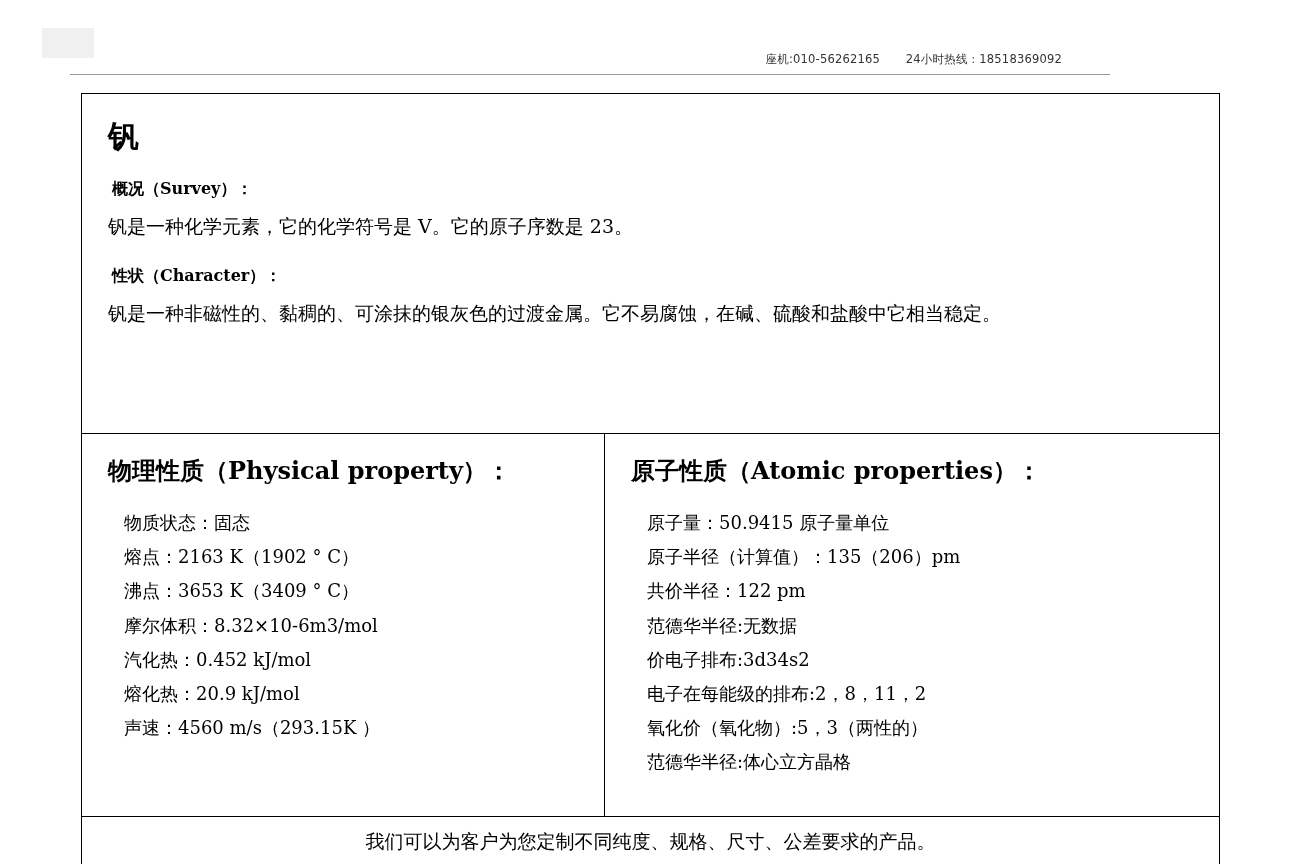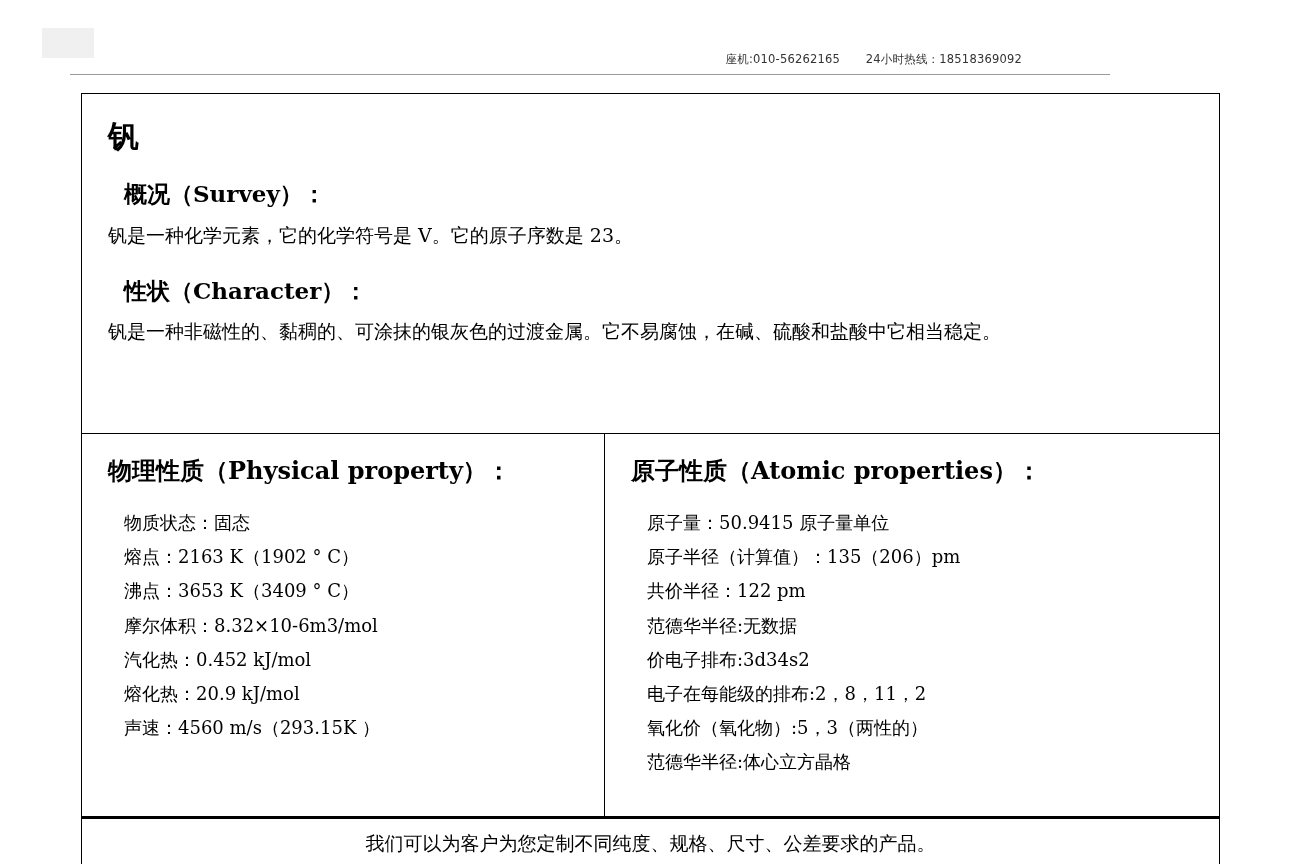--- a/index.html
+++ b/index.html
@@ -17,20 +17,21 @@
     overflow: hidden;
   }
 
   
   .page-header {
     position: absolute;
     left: 0;
     top: 0;
     width: 1206px;
     height: 76px;
+    padding-left: 40px;
   }
   .logo-box {
     position: absolute;
     left: 42px;
     top: 28px;
     width: 52px;
     height: 30px;
     background: #f0f0f0;
   }
   .header-rule {
@@ -75,43 +76,43 @@
   }
 
   .element-title {
     font-size: 31px;
     font-weight: bold;
     line-height: 1.2;
     margin: 6px 0 24px 0;
   }
 
   .sub-heading {
-    font-size: 23px;
-    font-weight: bold;
-    margin: 0 0 12px 16px;
+    font-size: 16px;
+    font-weight: bold;
+    margin: 0 0 12px 4px;
     line-height: 1.3;
   }
   .sub-heading .en {
     font-weight: bold;
     font-family: "DejaVu Serif", "Liberation Serif", serif;
   }
 
   .body-line {
     font-size: 19px;
     line-height: 1.5;
     margin: 0 0 26px 0;
   }
   .body-line:last-child {
     margin-bottom: 8px;
   }
 
   
   .props {
     display: flex;
-    border-bottom: 3px solid #000000;
+    border-bottom: 1px solid #000000;
     box-sizing: border-box;
   }
   .props-col {
     box-sizing: border-box;
     padding: 18px 22px 20px 26px;
     flex: 0 0 auto;
   }
   .props-col.left {
     width: 523px;
     border-right: 1px solid #000000;

